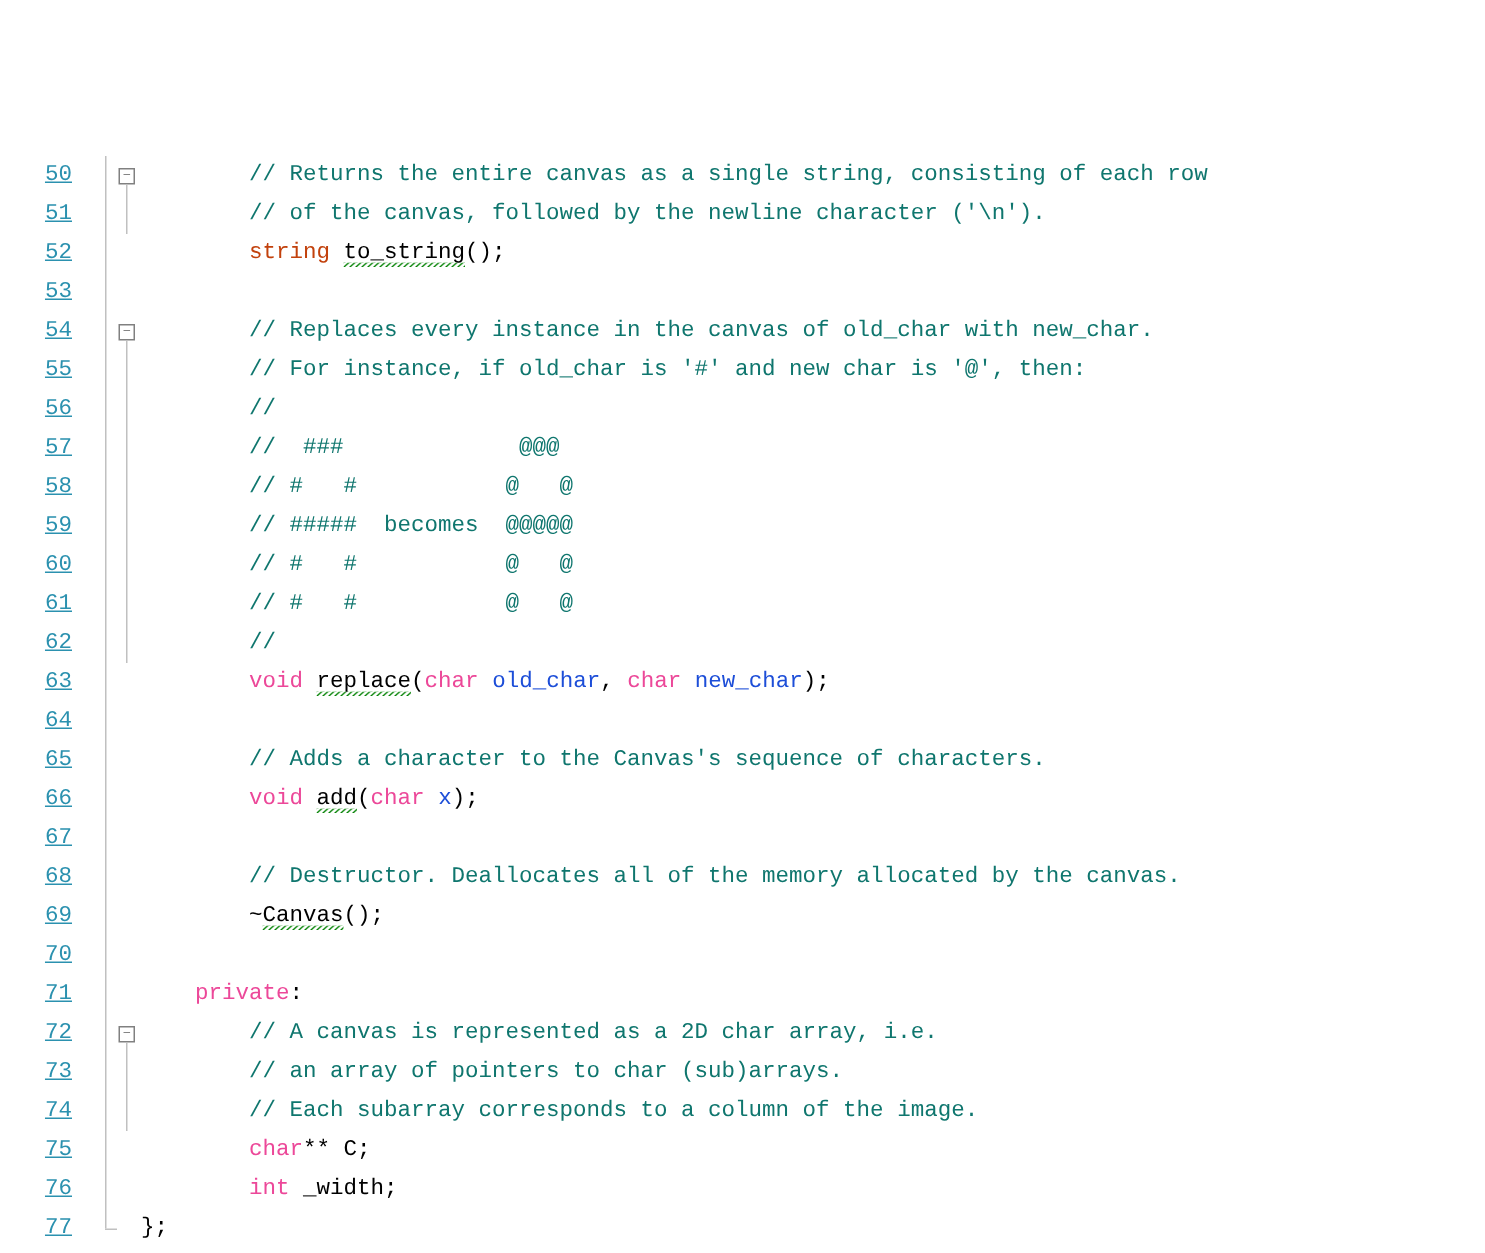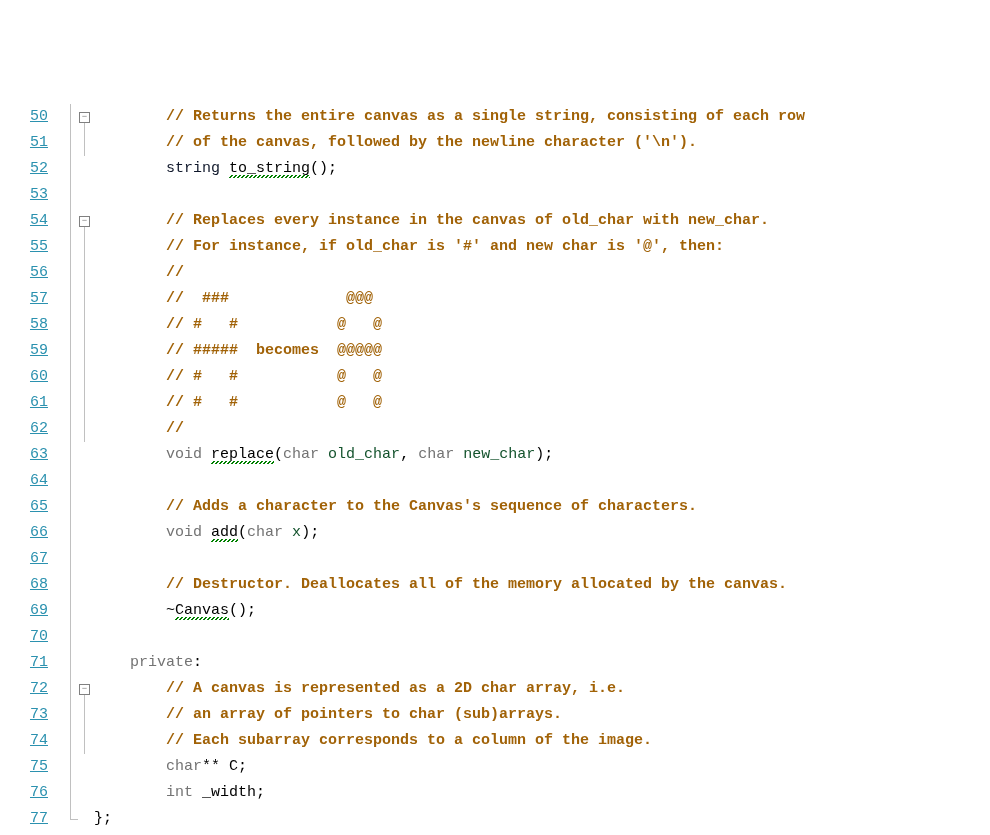--- a/index.html
+++ b/index.html
@@ -59,25 +59,25 @@
     width: 8px;
     height: 1px;
     background: #c0c0c0;
   }
   .code {
     flex: 1;
     color: #000000;
     padding-left: 2px;
   }
   .code .row { height: 26px; }
-  .tok-comment { color: #a16207; font-weight: bold; }
-  .tok-keyword { color: #737373; }
-  .tok-type    { color: #0f172a; }
+  .tok-comment { color: #0f766e; }
+  .tok-keyword { color: #ec4899; }
+  .tok-type    { color: #c2410c; }
   .tok-ident   { color: #000000; }
-  .tok-param   { color: #14532d; }
+  .tok-param   { color: #1d4ed8; }
   .tok-punct   { color: #000000; }
   .squiggle {
     background-image: linear-gradient(135deg, transparent 40%, #008000 40%, #008000 60%, transparent 60%);
     background-size: 4px 3px;
     background-repeat: repeat-x;
     background-position: 0 100%;
     padding-bottom: 1px;
     margin-top: 10px;
   }
 </style>

